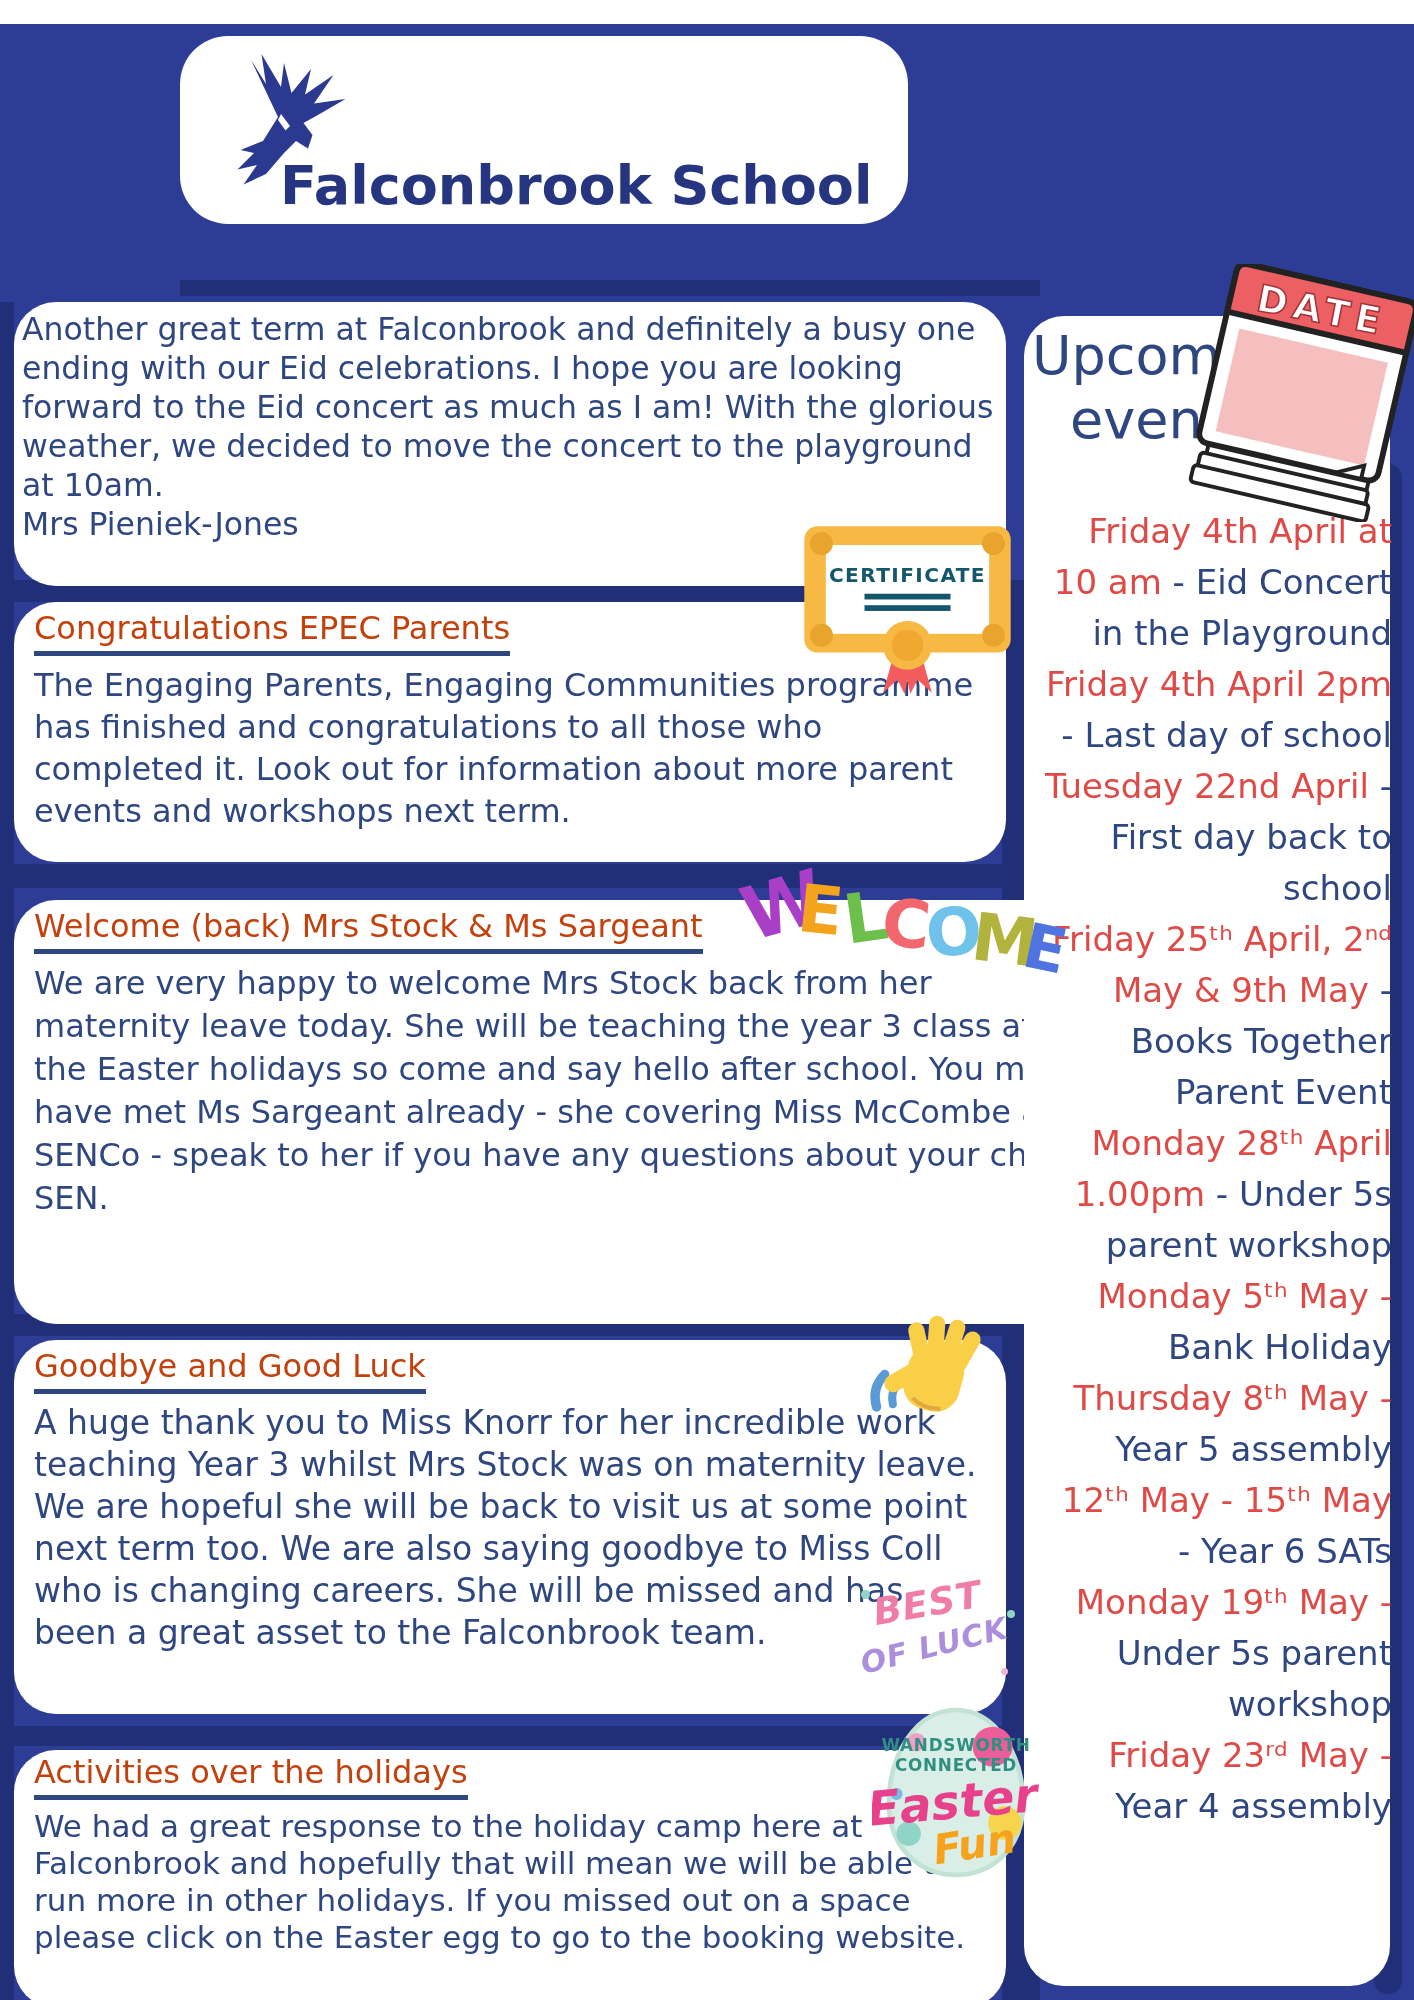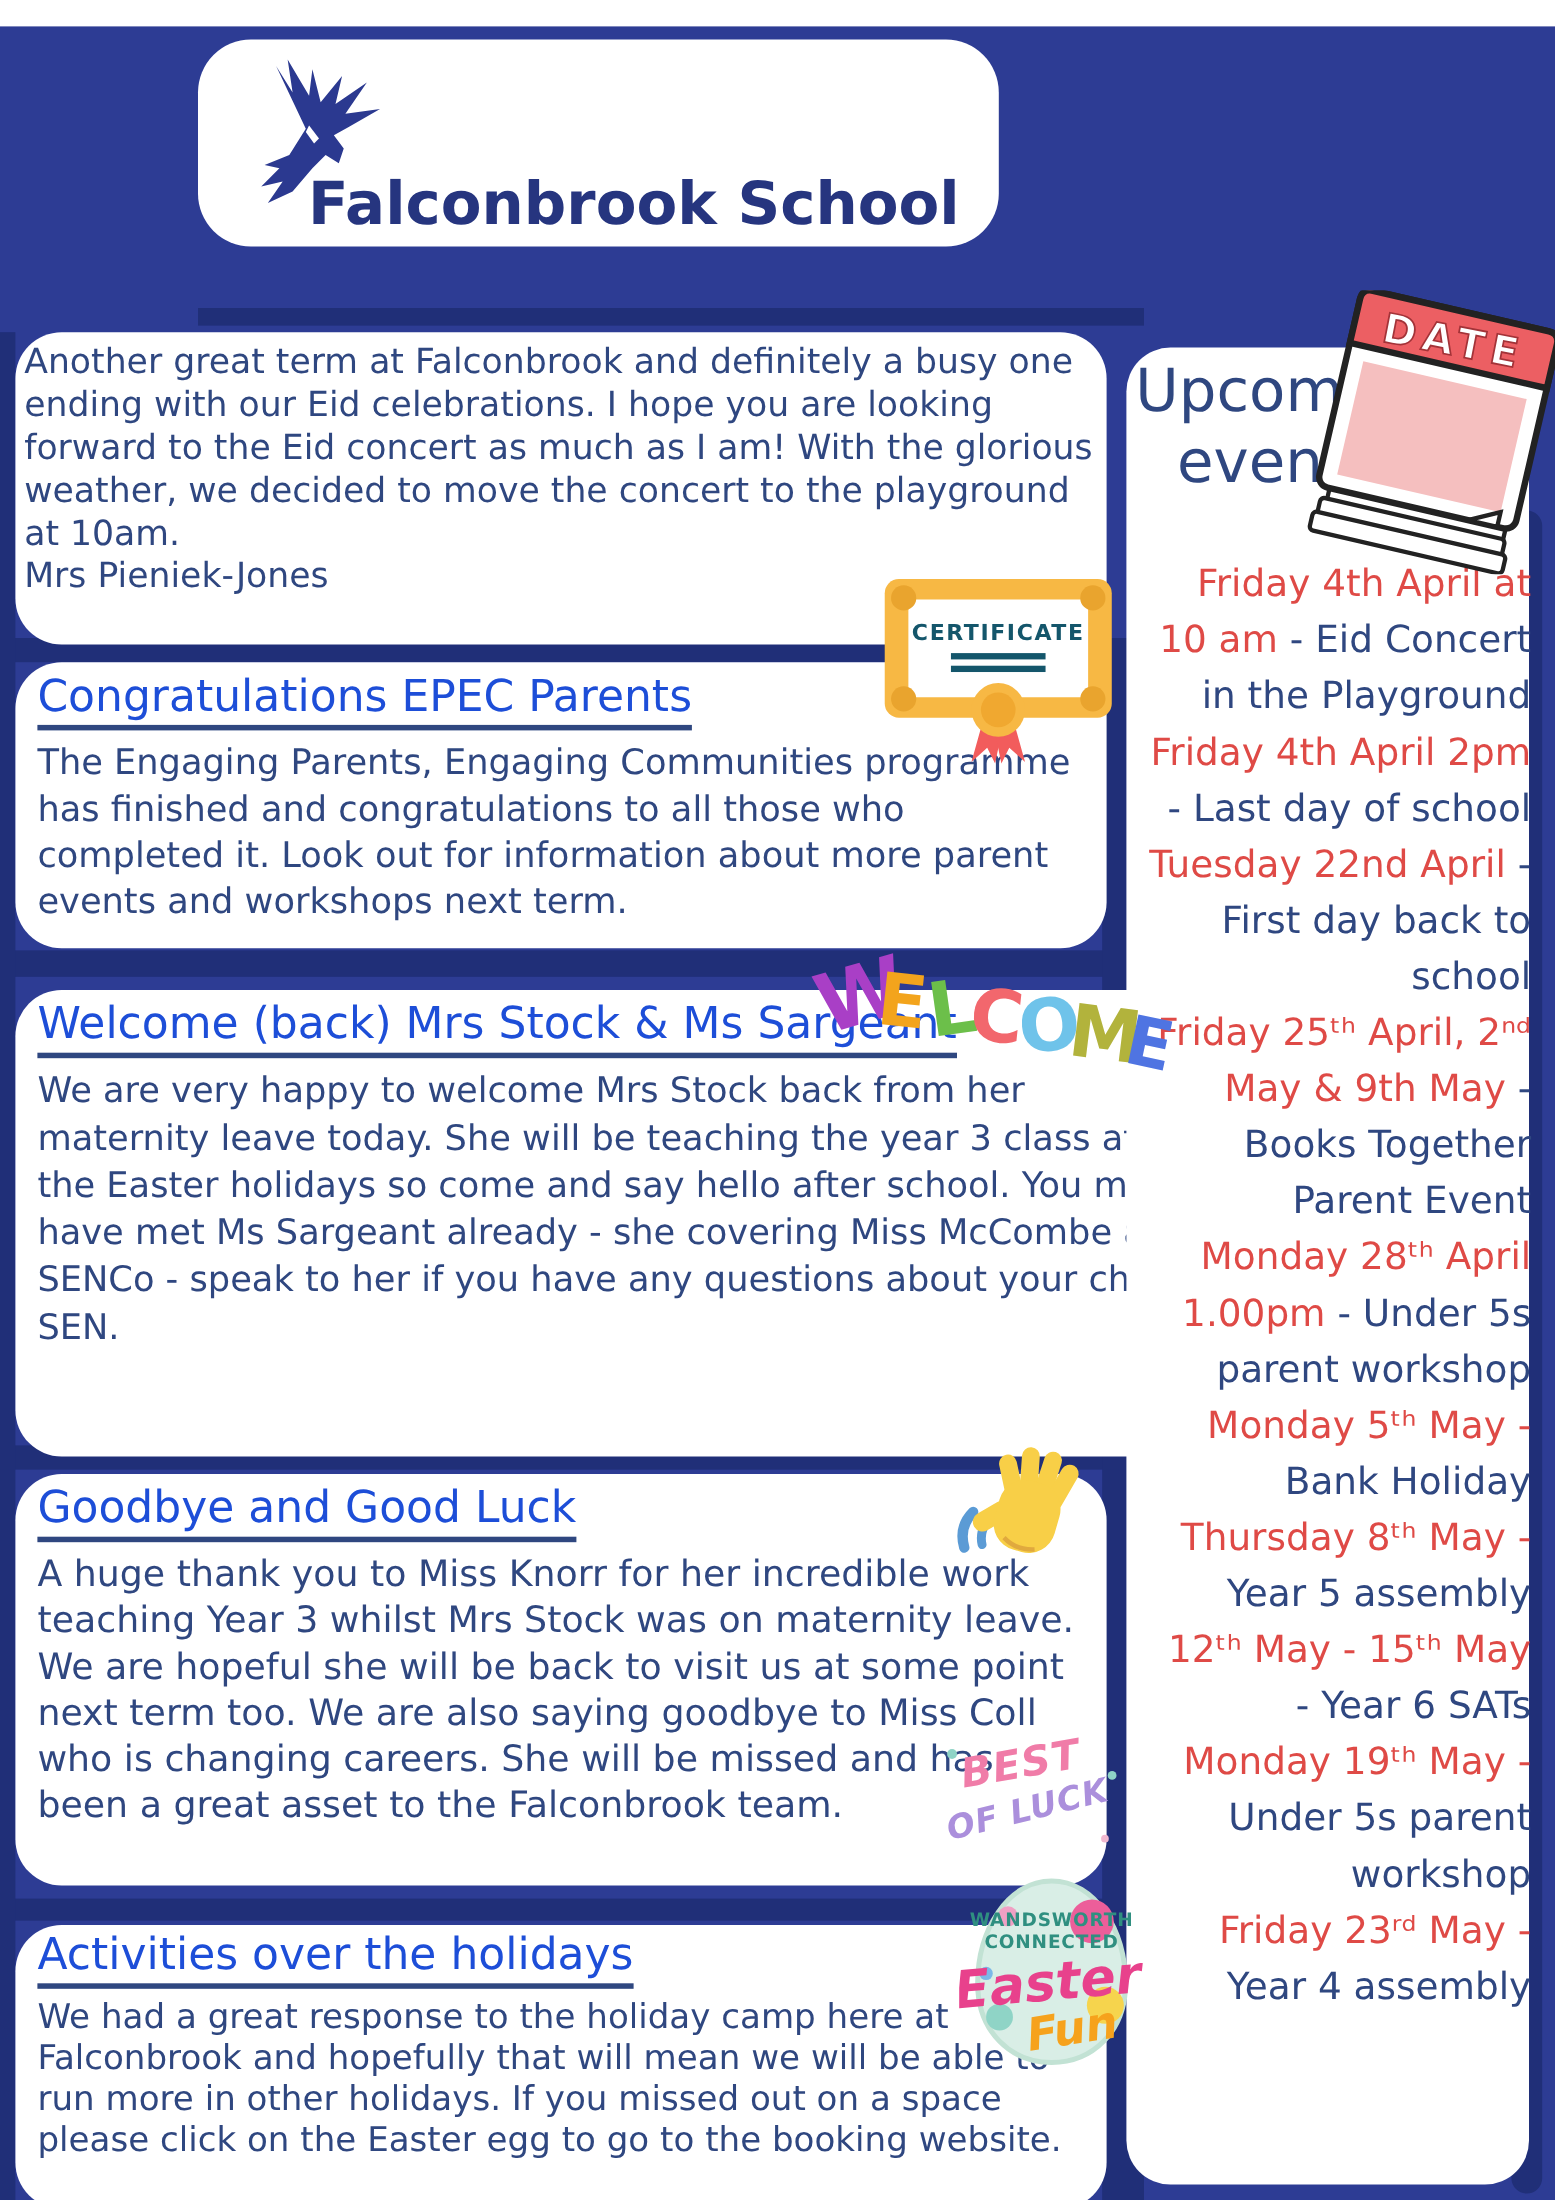--- a/index.html
+++ b/index.html
@@ -1,21 +1,21 @@
 <!DOCTYPE html>
 <html><head>
 <meta charset="utf-8">
 <style>
   html,body{margin:0;padding:0;}
   .page{position:relative;width:1414px;height:2000px;background:#2d3c94;overflow:hidden;
         font-family:"DejaVu Sans", sans-serif;margin-top:24px;}
   .accent{position:absolute;background:#202f78;z-index:1;}
   .panel{position:absolute;background:#ffffff;border-radius:42px;z-index:2;box-sizing:border-box;}
   .body-text{color:#2f4780;}
-  .section-heading{display:inline-block;color:#1d4ed8;font-size:40px;line-height:1.05;
+  .section-heading{display:inline-block;color:#c2410c;font-size:32px;line-height:1.05;
         border-bottom:5px solid #2f4780;padding-bottom:5px;margin:0 0 8px 0;font-weight:normal;}
   .icon-layer{position:absolute;z-index:3;}
   
   .header-panel{left:180px;top:12px;width:728px;height:188px;border-radius:48px;}
   .school-title{position:absolute;left:100px;top:118px;font-size:54px;font-weight:bold;color:#26357f;}
   .falcon{position:absolute;left:32px;top:12px;width:150px;height:150px;}
   
   .p-intro{left:14px;top:278px;width:992px;height:284px;padding:8px 8px;}
   .p-intro .body-text{font-size:31.5px;line-height:39px;}
   .p-epec{left:14px;top:578px;width:992px;height:260px;padding:10px 20px;}

